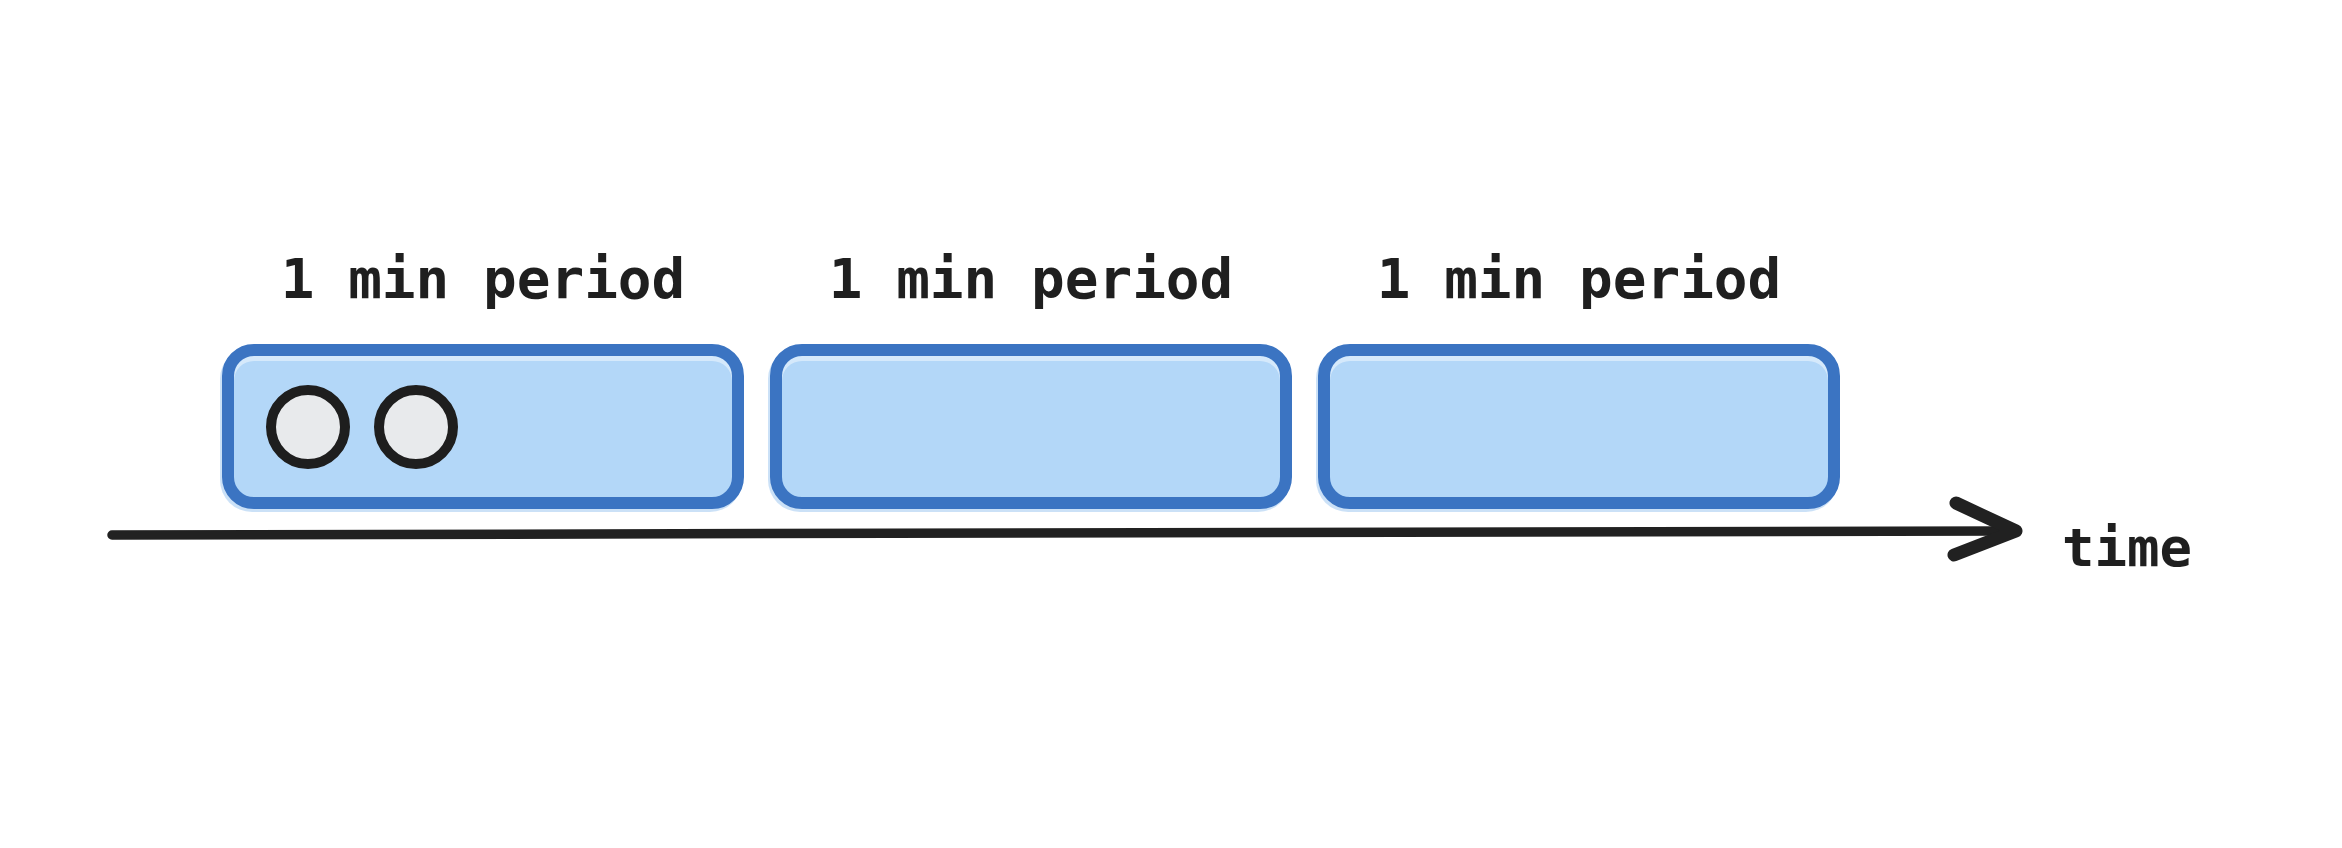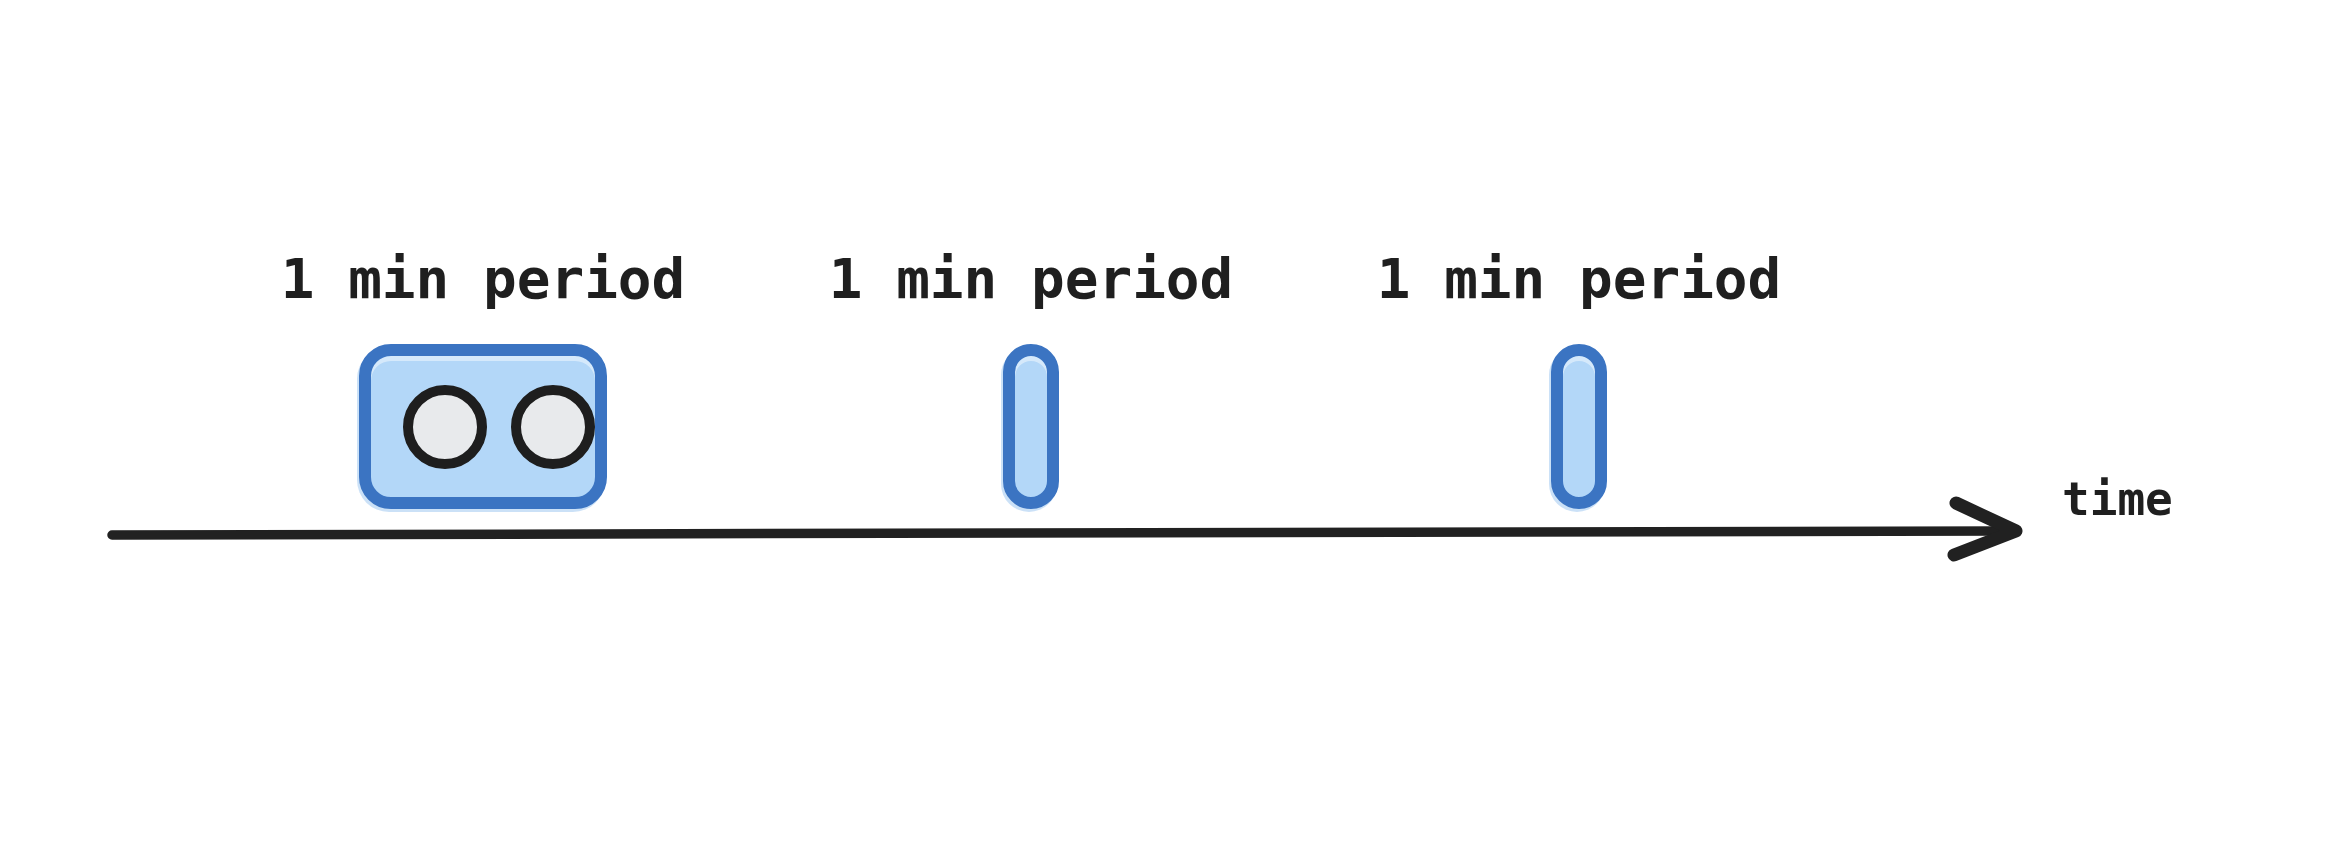--- a/index.html
+++ b/index.html
@@ -19,21 +19,20 @@
     position: absolute;
     left: 222px;
     top: 248px;
     display: flex;
     gap: 26px;
   }
   .period {
     width: 522px;
     display: flex;
     flex-direction: column;
-    align-items: center;
   }
   .period-label {
     height: 62px;
     line-height: 62px;
     text-align: center;
     font-size: 56px;
     font-weight: bold;
     color: var(--text-color, #1f1f1f);
     white-space: nowrap;
   }
@@ -62,22 +61,22 @@
   .timeline-svg {
     position: absolute;
     left: 0;
     top: 0;
     width: 2342px;
     height: 848px;
   }
   .time-label {
     position: absolute;
     left: 2062px;
-    top: 462px;
-    font-size: 46px;
+    top: 511px;
+    font-size: 54px;
     font-weight: bold;
     line-height: 74px;
     color: var(--text-color, #1f1f1f);
     white-space: nowrap;
   }
 </style>
 </head>
 <body>
 
 <div class="canvas" style="--background: #FFFFFF; --box-fill: #B3D7F8; --box-border: #3B74C2; --event-fill: #E8EAEC; --event-border: #1E1E1E; --axis-color: #212121; --text-color: #1F1F1F;">

